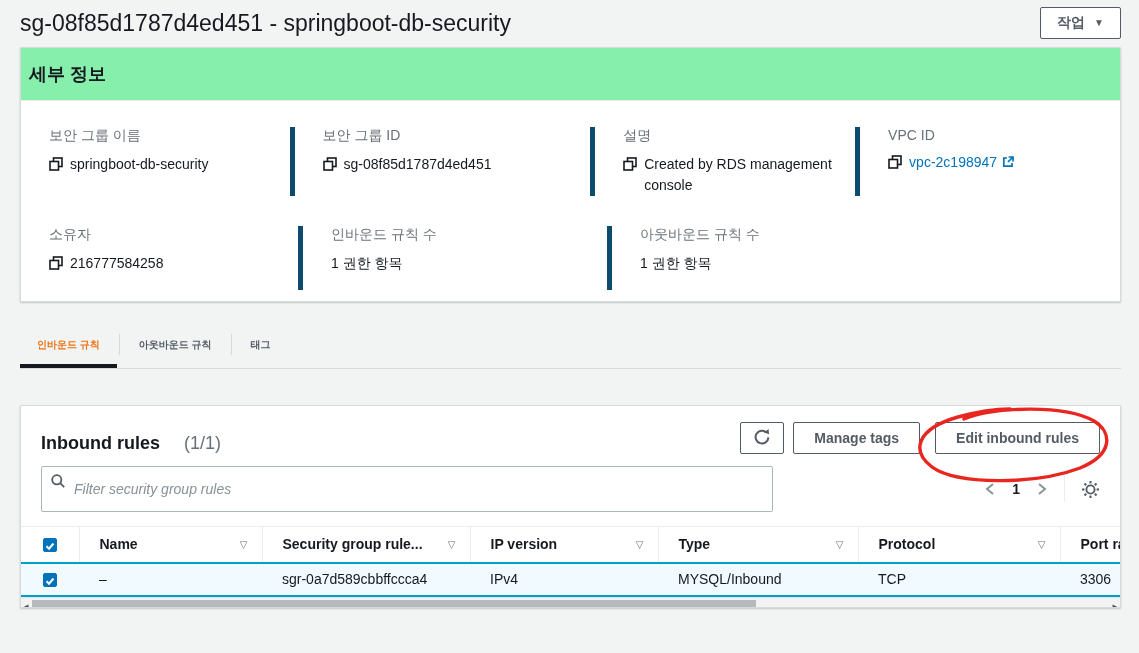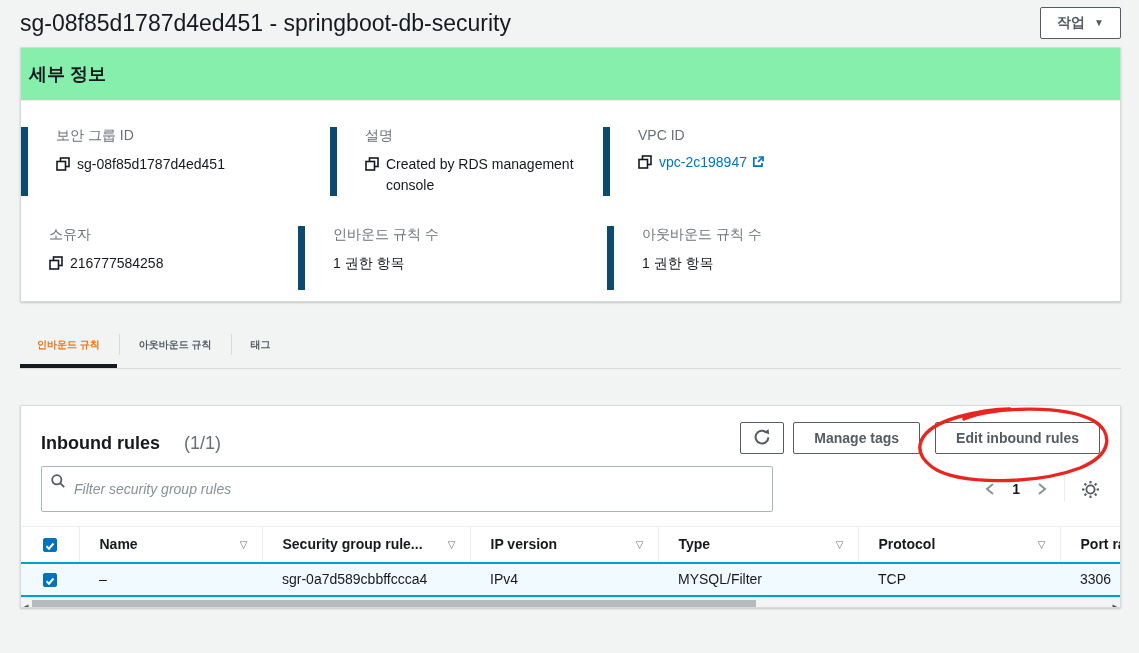--- a/index.html
+++ b/index.html
@@ -39,21 +39,21 @@
   }
 
   .card-body { padding:26px 0 30px; }
   .detail-row { display:flex; }
   .detail-row + .detail-row { margin-top:30px; }
   .detail-cell { padding:0 18px 0 28px; min-height:64px; }
   .detail-cell.c1 { width:277px; }
   .detail-cell.c2 { width:278px; }
   .detail-cell.c3 { width:273px;margin-left:31px; }
   .detail-cell.c4 { width:273px; }
-  .detail-cell.divider { border-left:7px solid #0c4a6e; }
+  .detail-cell.divider { border-left:5px solid #0c4a6e; }
   .field-label { color:#687078; font-size:14px; margin-bottom:9px; }
   .field-value { font-size:14px; color:#16191f; display:flex; align-items:flex-start; gap:7px; line-height:1.5; max-width:230px; }
   .field-value.plain { display:block; }
   .copy-ic { flex:0 0 auto; margin-top:2px; cursor:pointer; }
   .link { color:#0073bb; text-decoration:none; cursor:pointer; }
   .ext-ic { margin-left:4px; vertical-align:-2px; cursor:pointer; }
 
   
   .tabs {
     position:absolute; top:325px; left:20px; right:18px;
@@ -143,20 +143,32 @@
 
 <button class="actions-btn">
   <span>작업</span>
   <span class="caret">▼</span>
 </button>
 
 <section class="card details-card">
   <div class="card-header">세부 정보</div>
   <div class="card-body">
     <div class="detail-row">
+      <div class="detail-cell c1">
+        <div class="field-label">보안 그룹 이름</div>
+        <div class="field-value">
+          <span class="copy-ic">
+            <svg width="14" height="14">
+                <rect x="4.5" y="1" width="8.5" height="8.5" fill="none" stroke="#16191f" stroke-width="1.6"></rect>
+                <rect x="1" y="4.5" width="8.5" height="8.5" fill="#fff" stroke="#16191f" stroke-width="1.6"></rect>
+              </svg>
+          </span>
+          <span>springboot-db-security</span>
+        </div>
+      </div>
       <div class="detail-cell c2 divider">
         <div class="field-label">보안 그룹 ID</div>
         <div class="field-value">
           <span class="copy-ic">
             <svg width="14" height="14">
                 <rect x="4.5" y="1" width="8.5" height="8.5" fill="none" stroke="#16191f" stroke-width="1.6"></rect>
                 <rect x="1" y="4.5" width="8.5" height="8.5" fill="#fff" stroke="#16191f" stroke-width="1.6"></rect>
               </svg>
           </span>
           <span>sg-08f85d1787d4ed451</span>
@@ -316,21 +328,21 @@
         <td class="chk-col">
           <span class="checkbox">
             <svg width="12" height="12" viewBox="0 0 12 12">
                 <polyline points="2.5,6.2 5,8.7 9.5,3.5" fill="none" stroke="#fff" stroke-width="2"></polyline>
               </svg>
           </span>
         </td>
         <td>–</td>
         <td>sgr-0a7d589cbbffccca4</td>
         <td>IPv4</td>
-        <td>MYSQL/Filter</td>
+        <td>MYSQL/Inbound</td>
         <td>TCP</td>
         <td>3306</td>
       </tr>
     </tbody>
   </table>
 
   <div class="hscroll">
     <span class="harrow left">◂</span>
     <div class="hthumb"></div>
     <span class="harrow right">▸</span>

